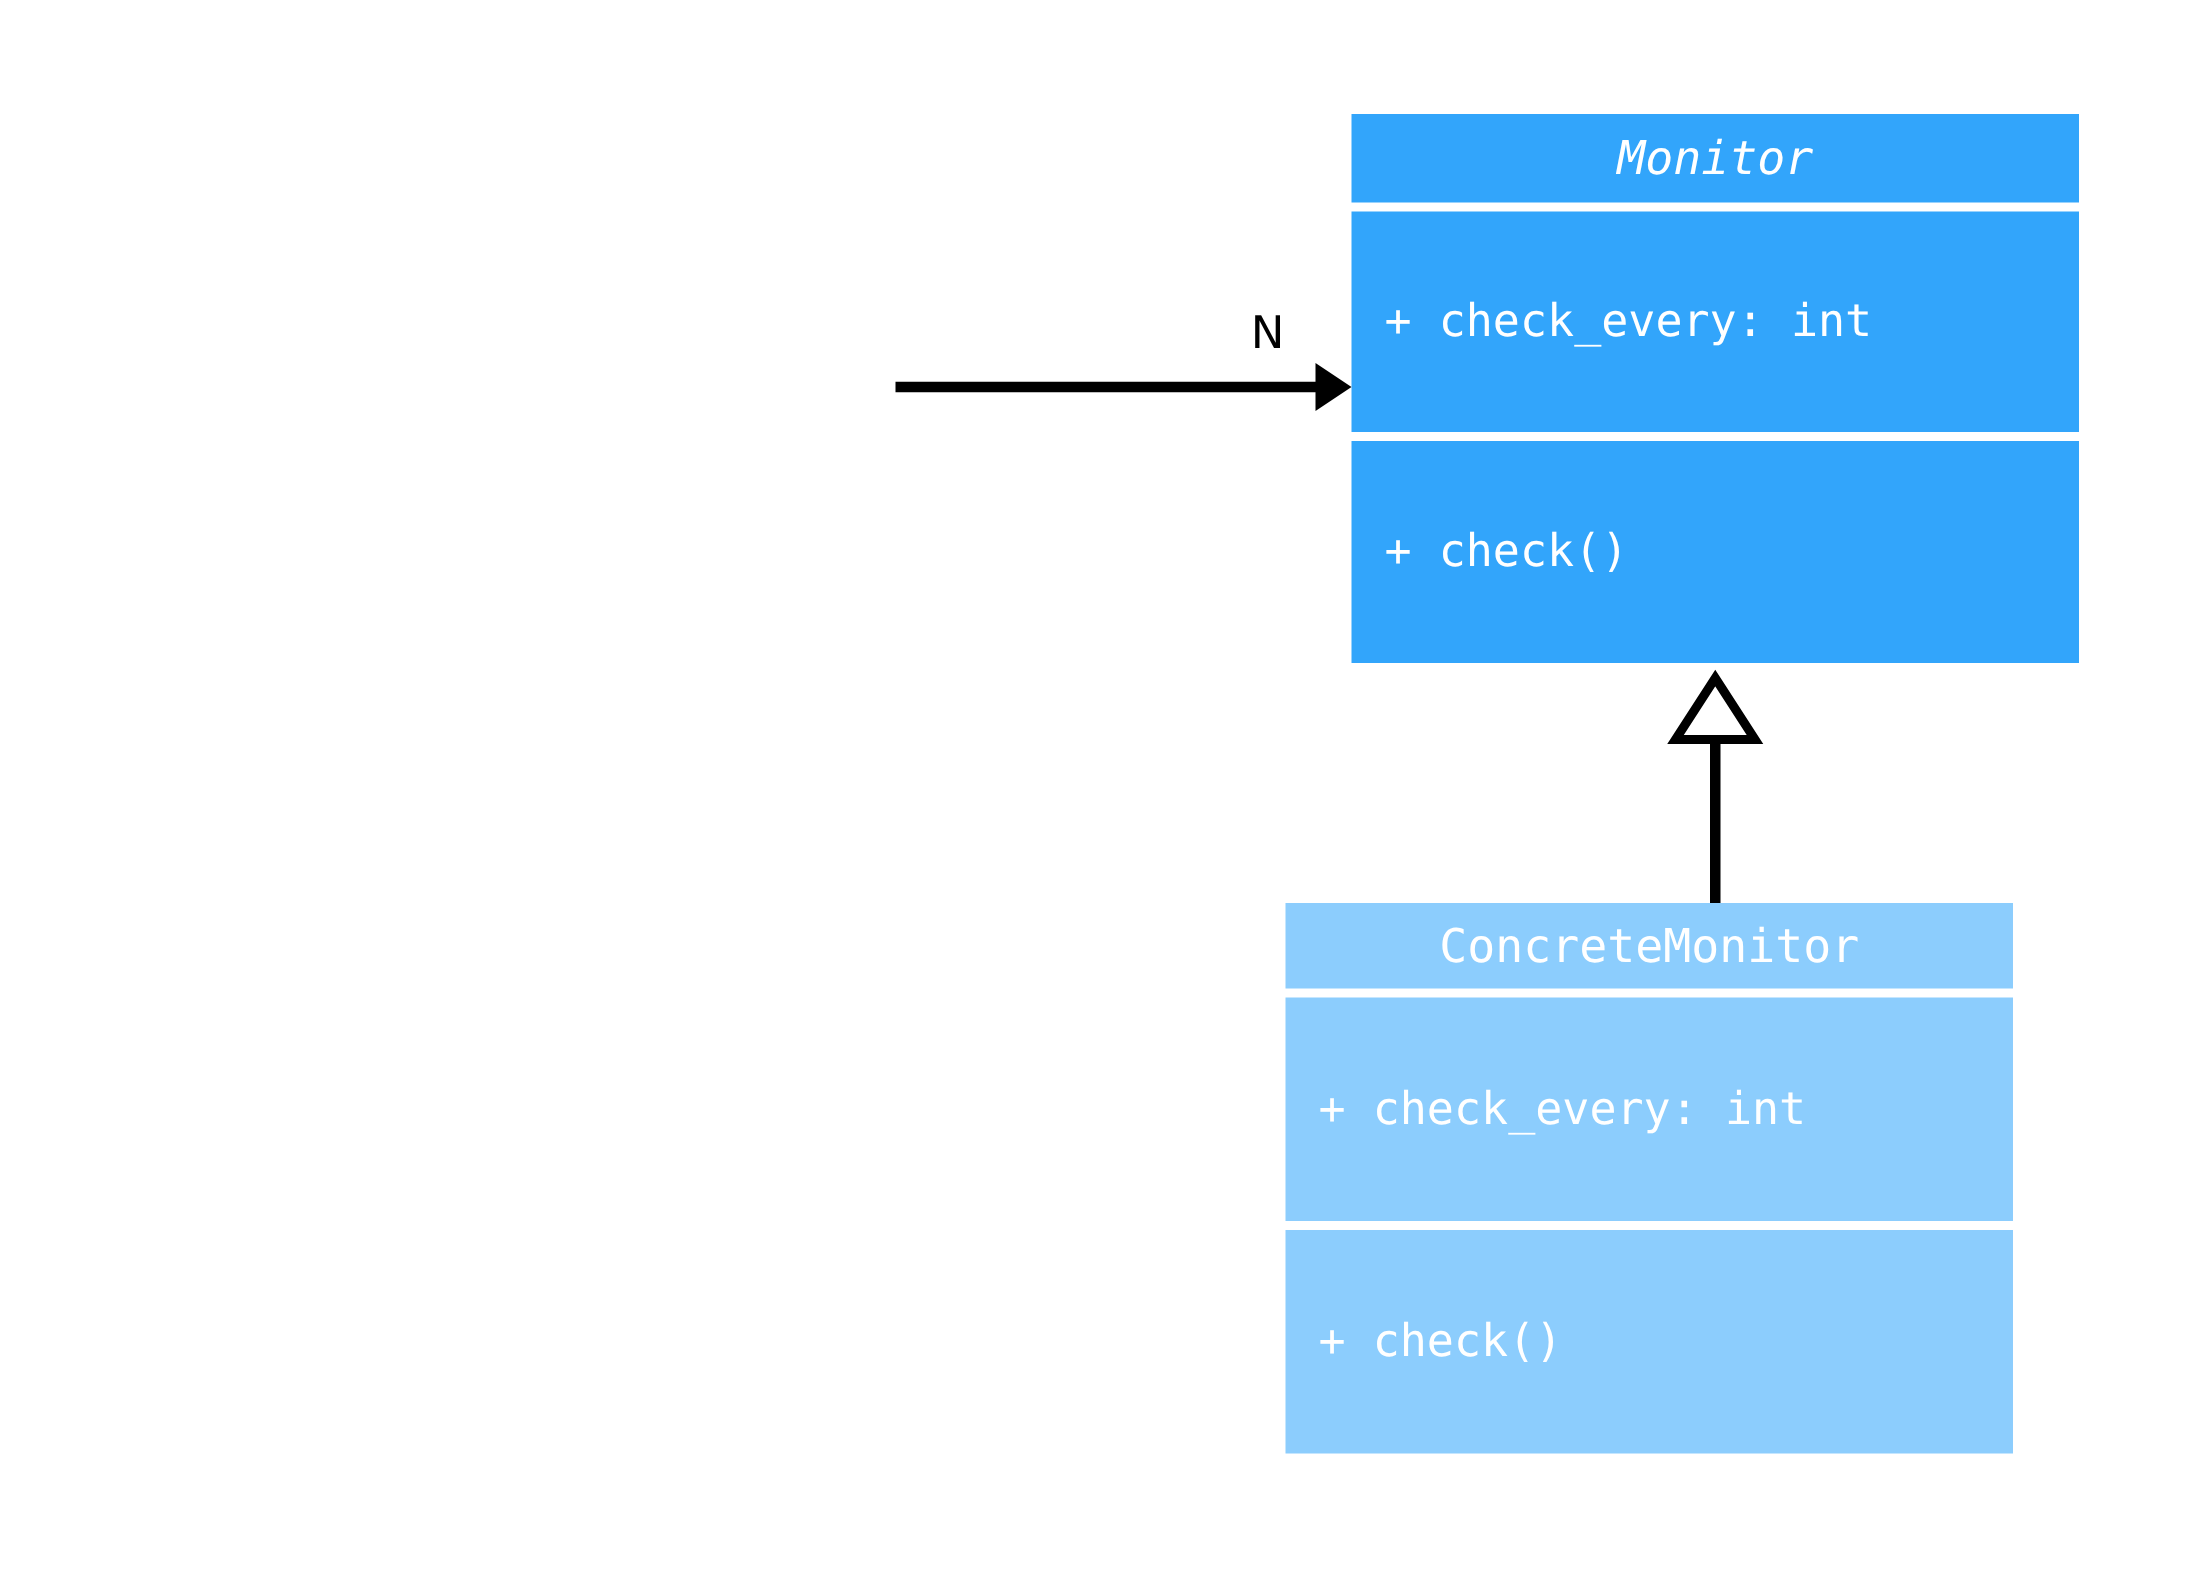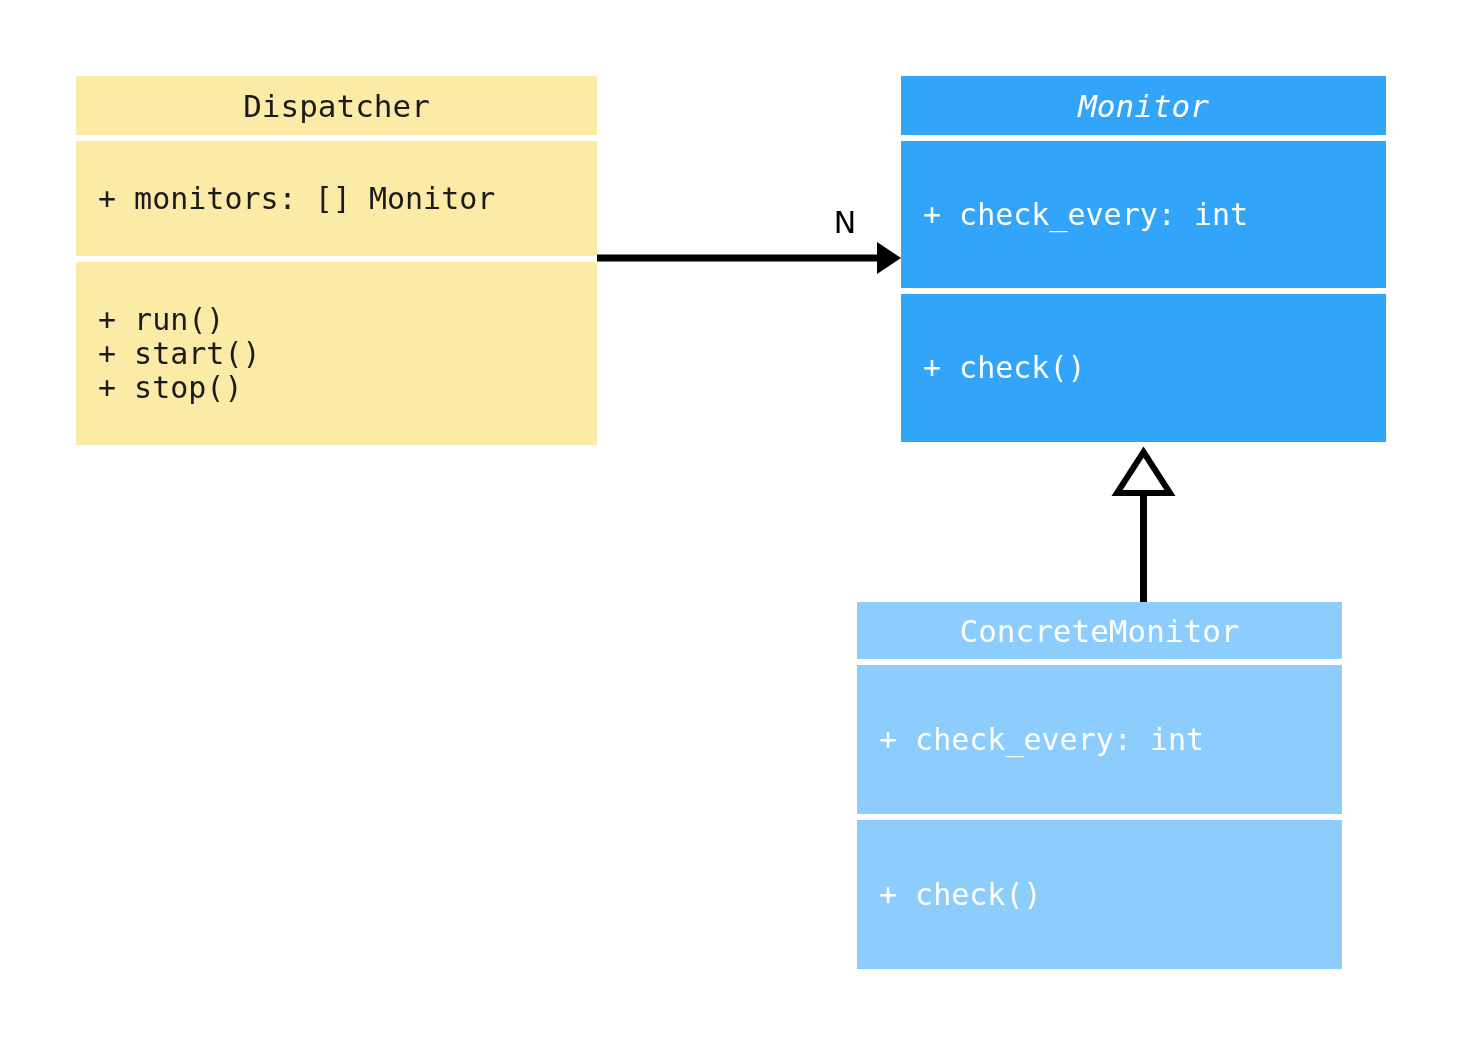--- a/index.html
+++ b/index.html
@@ -134,33 +134,20 @@
     line-height: 34px;
     color: #000000;
     white-space: pre;
   }
 </style>
 </head>
 <body>
 
 <div id="diagram-canvas">
 
-  <div class="uml-class" id="class-dispatcher">
-    <div class="uml-compartment uml-header" id="dispatcher-header">
-      <div class="uml-title">Dispatcher</div>
-    </div>
-    <div class="uml-compartment uml-body" id="dispatcher-attributes">
-      <div class="uml-line">+ monitors: [] Monitor</div>
-    </div>
-    <div class="uml-compartment uml-body" id="dispatcher-methods">
-      <div class="uml-line">+ run()</div>
-      <div class="uml-line">+ start()</div>
-      <div class="uml-line">+ stop()</div>
-    </div>
-  </div>
 
   <div class="uml-class" id="class-monitor">
     <div class="uml-compartment uml-header" id="monitor-header">
       <div class="uml-title abstract">Monitor</div>
     </div>
     <div class="uml-compartment uml-body" id="monitor-attributes">
       <div class="uml-line">+ check_every: int</div>
     </div>
     <div class="uml-compartment uml-body" id="monitor-methods">
       <div class="uml-line">+ check()</div>

